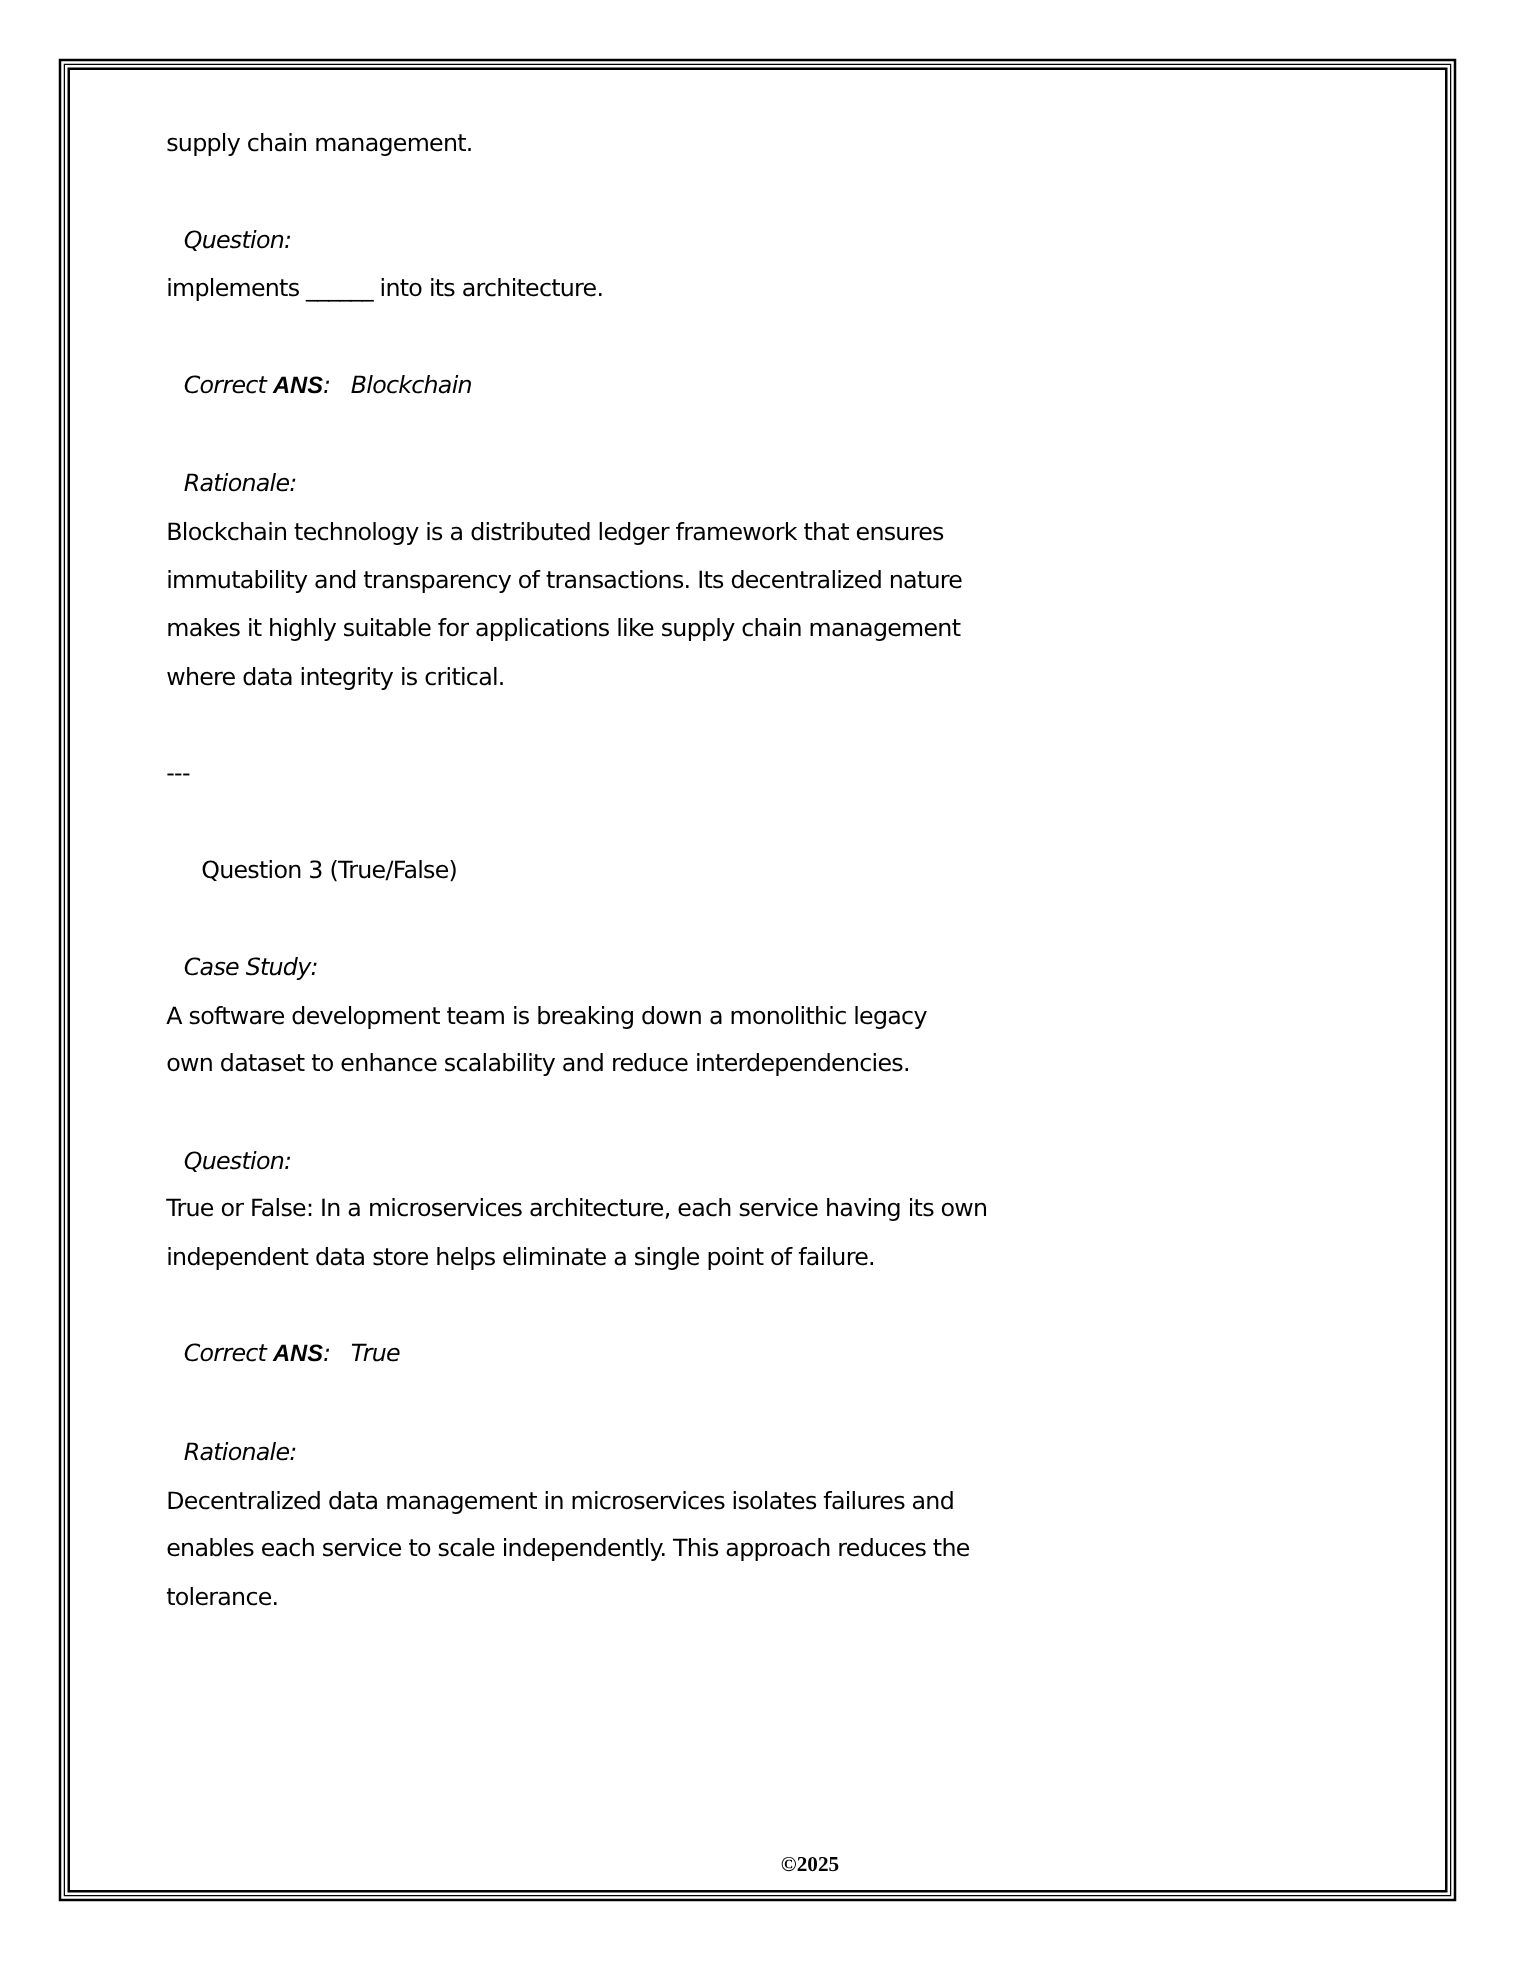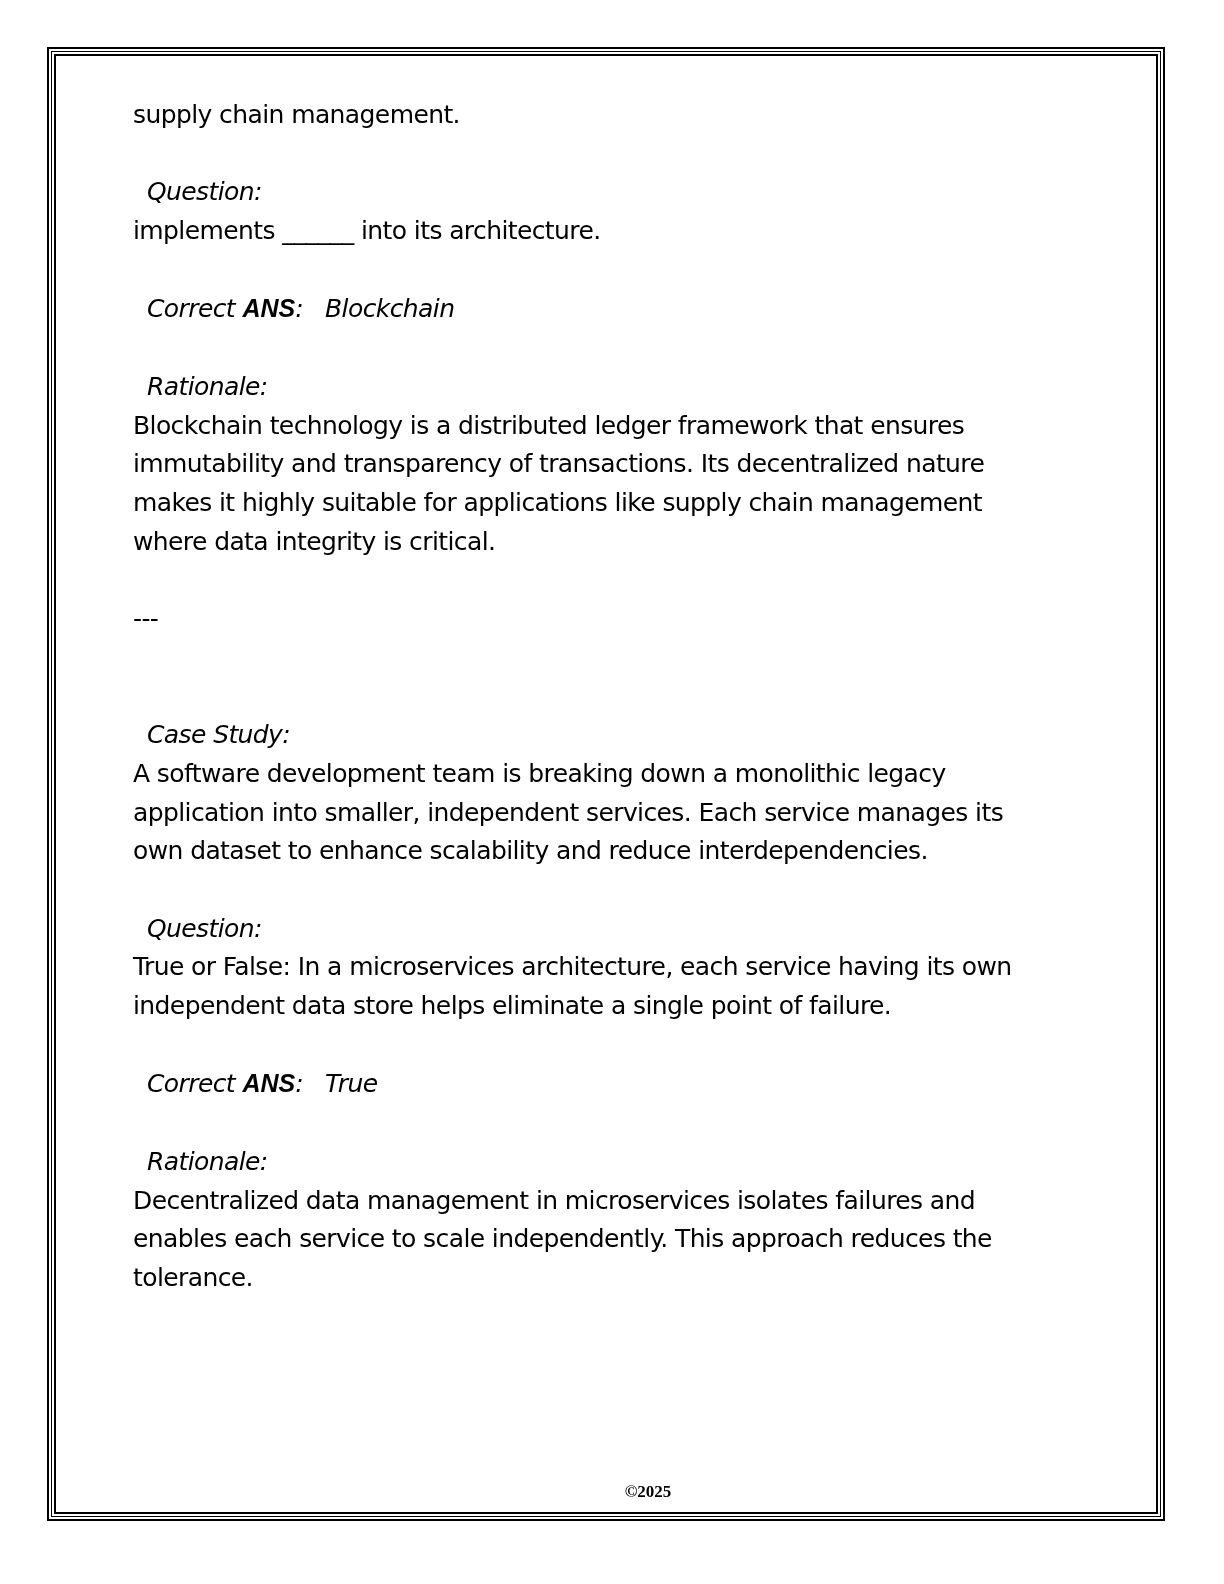--- a/index.html
+++ b/index.html
@@ -12,21 +12,21 @@
       position: absolute; left: 51px; top: 51px; width: 1110px; height: 1466px;
       border: 1px solid #000; box-sizing: border-box;
     }
     .frame-inner {
       position: absolute; left: 54px; top: 54px; width: 1104px; height: 1460px;
       border: 2px solid #000; box-sizing: border-box;
     }
     .content {
       position: absolute; left: 133px; top: 96px; width: 960px;
       font-family: "DejaVu Sans", "Liberation Sans", sans-serif;
-      font-size: 25px; line-height: 38.7px; color: #000;
+      font-size: 19px; line-height: 38.7px; color: #000;
       letter-spacing: -0.6px;
     }
     .line { white-space: pre; min-height: 38.7px; }
     .indent1 { padding-left: 14px; font-style: italic; }
     .indent2 { padding-left: 28px; }
     .bold { font-family: "Liberation Sans", sans-serif; font-weight: bold; letter-spacing: 0; }
     .footer {
       position: absolute; left: 0; width: 1224px; top: 1482px; text-align: center;
       font-family: "Liberation Serif", serif; font-weight: bold; font-size: 17px; color: #000; padding-left: 36px;
     }
@@ -52,25 +52,25 @@
   <div class="line indent1">Rationale:</div>
   <div class="line">Blockchain technology is a distributed ledger framework that ensures</div>
   <div class="line">immutability and transparency of transactions. Its decentralized nature</div>
   <div class="line">makes it highly suitable for applications like supply chain management</div>
   <div class="line">where data integrity is critical.</div>
   <div class="line"></div>
 
   <div class="line">---</div>
   <div class="line"></div>
 
+  <div class="line indent2">Question 3 (True/False)</div>
   <div class="line"></div>
 
   <div class="line indent1">Case Study:</div>
   <div class="line">A software development team is breaking down a monolithic legacy</div>
-  <div class="line">application into smaller, independent services. Each service manages its</div>
   <div class="line">own dataset to enhance scalability and reduce interdependencies.</div>
   <div class="line"></div>
 
   <div class="line indent1">Question:</div>
   <div class="line">True or False: In a microservices architecture, each service having its own</div>
   <div class="line">independent data store helps eliminate a single point of failure.</div>
   <div class="line"></div>
 
   <div class="line indent1"><span>Correct </span><span class="bold">ANS</span><span>:   </span><span>True</span></div>
   <div class="line"></div>

